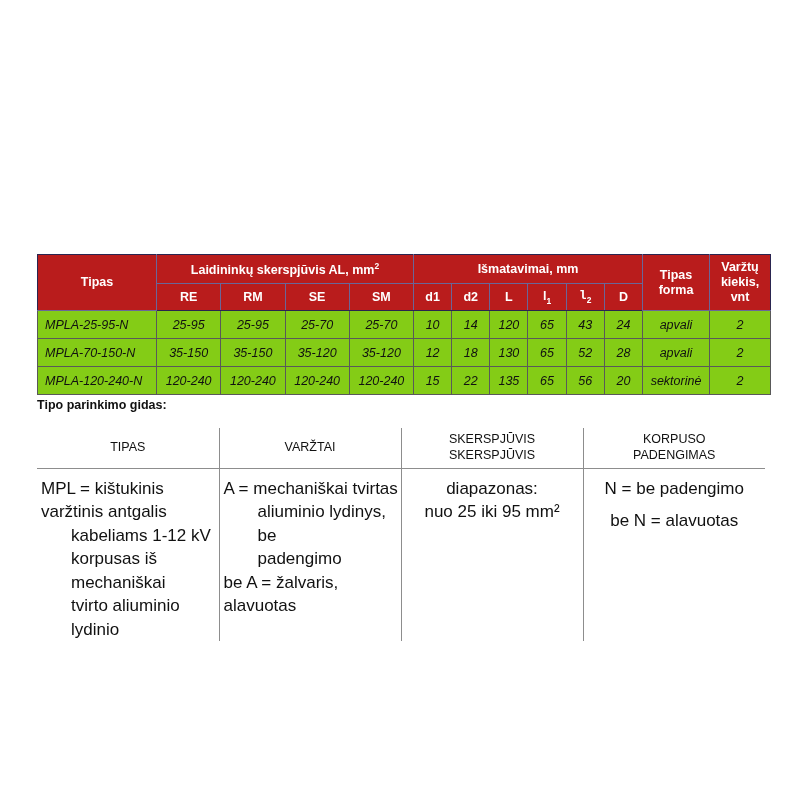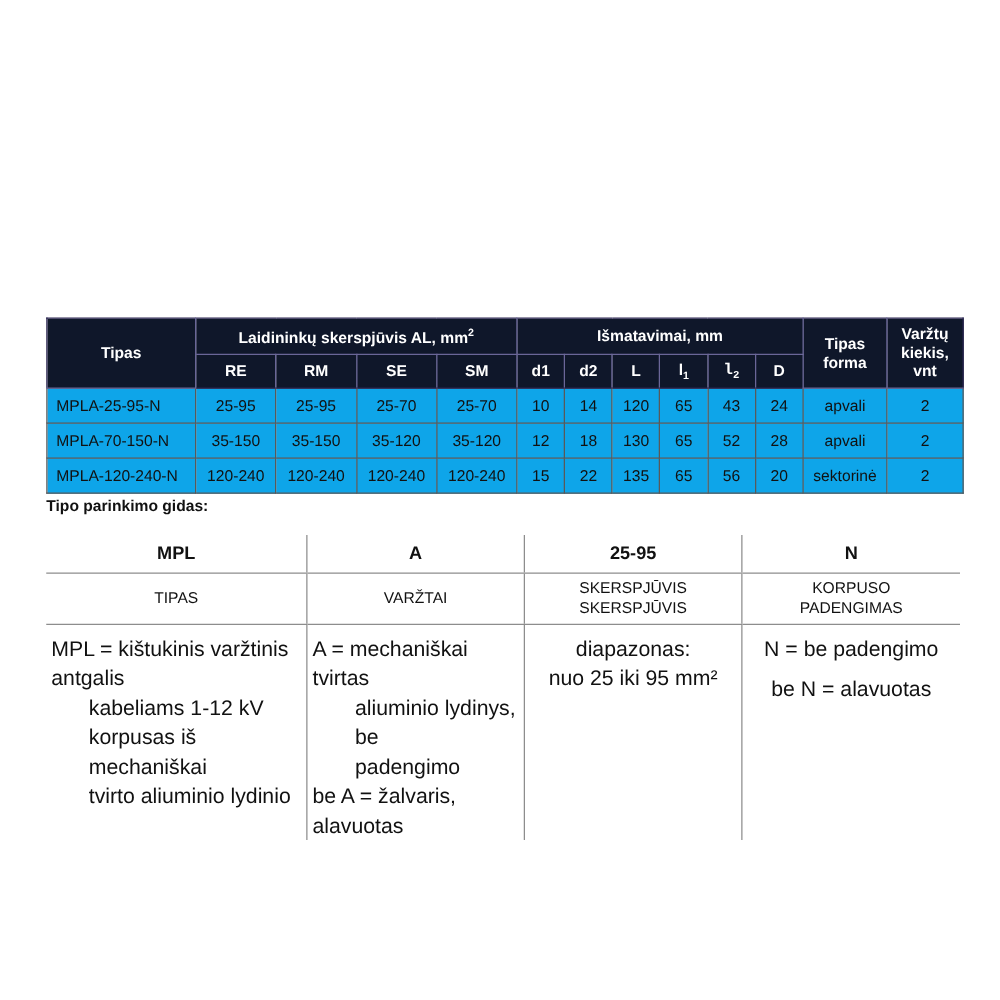--- a/index.html
+++ b/index.html
@@ -28,40 +28,41 @@
     width: 728px;
     table-layout: fixed;
   }
   table.spec th, table.spec td {
     border: 1px solid #2a2550;
     padding: 0;
     text-align: center;
     vertical-align: middle;
   }
   table.spec thead th {
-    background: #0f172a;
+    background: #b91c1c;
     color: #ffffff;
     font-size: 12.5px;
     font-weight: bold;
     border-color: #6a6698;
     line-height: 1.18;
   }
   table.spec thead tr.hdr-top th { height: 28px; }
   table.spec thead tr.hdr-sub th { height: 26px; }
   table.spec thead th.outer-l { border-left-color: #2a2550; }
   table.spec thead th.outer-r { border-right-color: #2a2550; }
   table.spec thead th.outer-t { border-top-color: #2a2550; }
   table.spec thead th.outer-b { border-bottom-color: #2a2550; }
 
   table.spec tbody td {
     height: 27px;
     font-size: 12.5px;
     color: #111111;
-    background: #0ea5e9;
+    background: #84cc16;
     border-color: #595959;
+    font-style: italic;
   }
   table.spec tbody td.type-cell {
     text-align: left;
     padding-left: 7px;
     font-size: 12.5px;
   }
   sup.sq { font-size: 8.5px; vertical-align: super; }
   sub.sb { font-size: 8.5px; vertical-align: sub; }
 
   
@@ -206,26 +207,20 @@
       </tr>
     </tbody>
   </table>
 </div>
 
 <div class="guide-title">Tipo parinkimo gidas:</div>
 
 <div class="guide-wrap">
   <table class="guide">
     <tbody>
-        <tr class="g-code">
-      <td class="first" style="width:208px;">MPL</td>
-      <td style="width:173px;">A</td>
-      <td style="width:173px;">25-95</td>
-      <td style="width:174px;">N</td>
-    </tr>
     <tr class="g-name">
       <td class="first">TIPAS</td>
       <td>VARŽTAI</td>
       <td>
         <span>SKERSPJŪVIS</span><br>
         <span>SKERSPJŪVIS</span>
       </td>
       <td>
         <span>KORPUSO</span><br>
         <span>PADENGIMAS</span>

